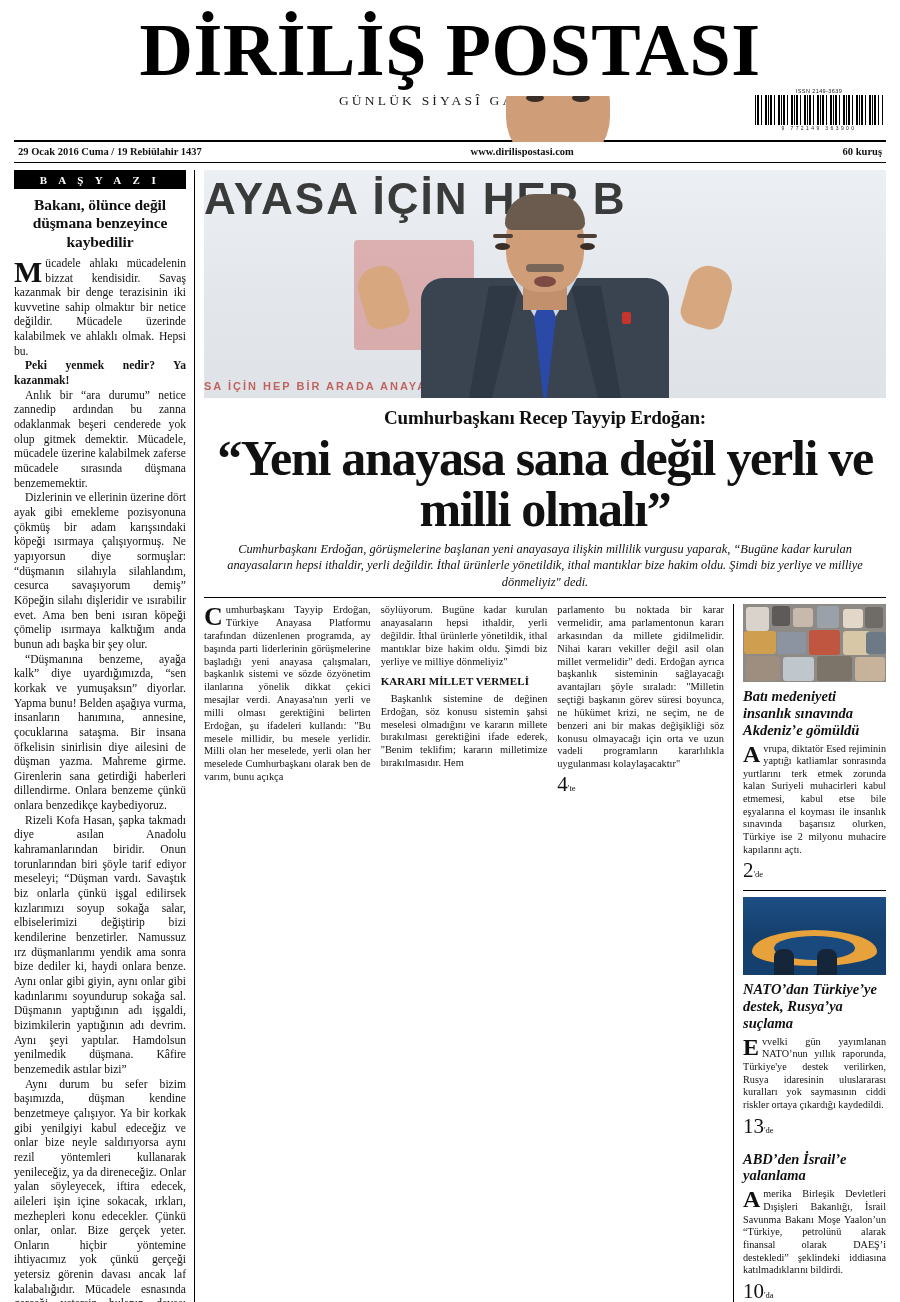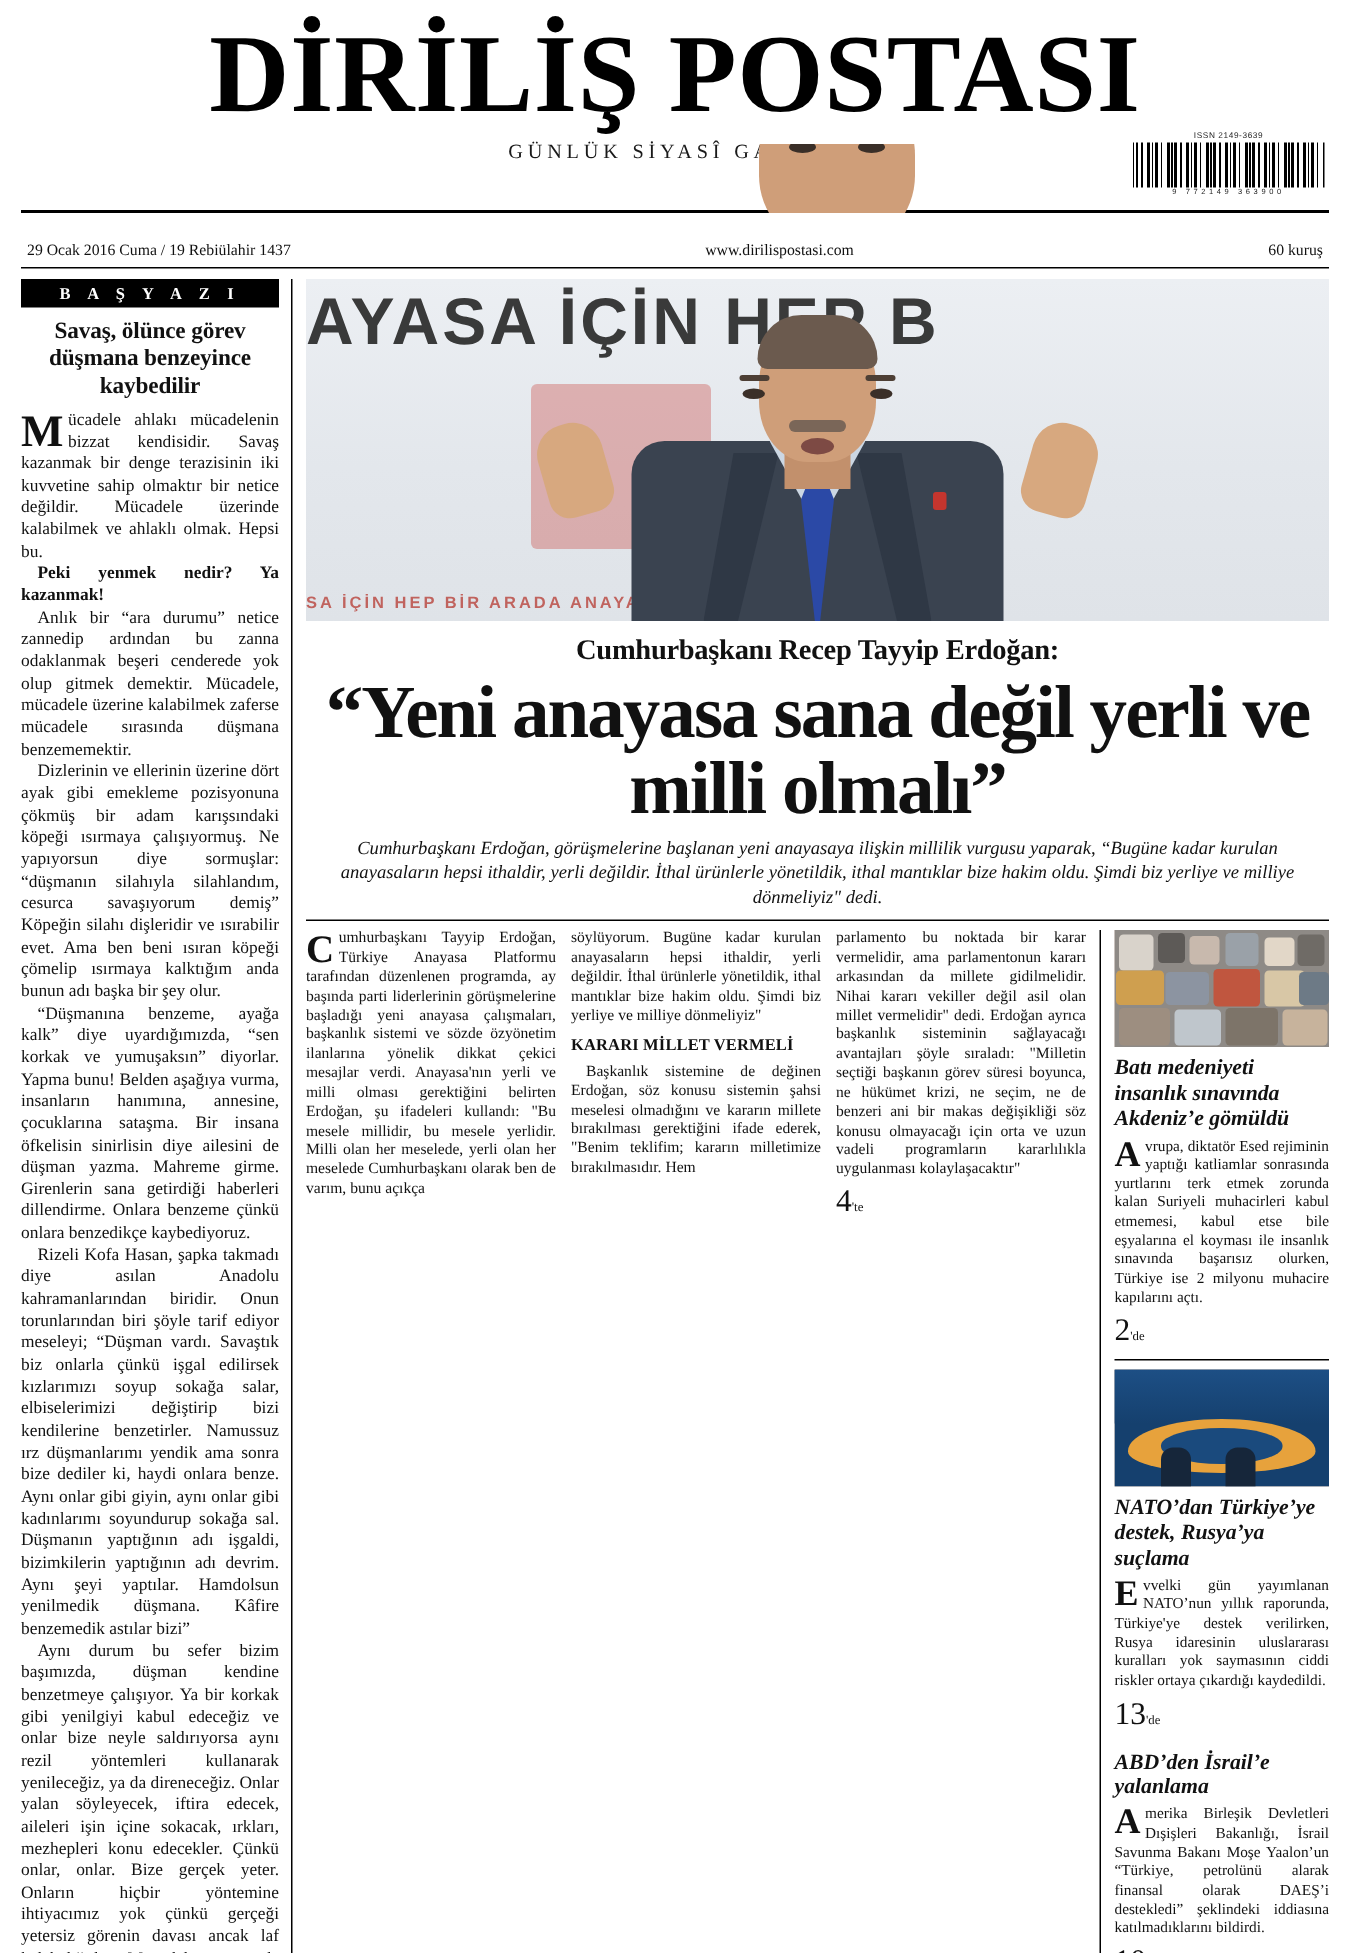--- a/index.html
+++ b/index.html
@@ -46,22 +46,22 @@
   
   .peek{
     position:absolute;left:480px;top:96px;width:130px;height:46px;overflow:hidden;z-index:5;
   }
 
   
   .rule-thick{border-top:2.5px solid #000;}
   .rule-thin{border-top:1px solid #000;}
   .dateline{
     display:flex;justify-content:space-between;align-items:center;
-    font-size:10.5px;padding:20px 4px 5px;color:#111;
-    position:relative;z-index:6;background:#fff;
+    font-size:10.5px;padding:4px 4px 5px;color:#111;
+    position:relative;z-index:6;background:#fff;font-weight:bold;
   }
   .dateline .mid{font-size:10.5px;}
 
   
   .grid{display:flex;gap:0;margin-top:7px;}
   .col-left{width:181px;flex:0 0 181px;padding-right:8px;box-sizing:border-box;border-right:1px solid #000;}
   .col-main{flex:1 1 auto;padding-left:9px;box-sizing:border-box;}
 
   
   .basyazi-bar{
@@ -204,21 +204,21 @@
     <span>29 Ocak 2016 Cuma / 19 Rebiülahir 1437</span>
     <span class="mid">www.dirilispostasi.com</span>
     <span>60 kuruş</span>
   </div>
   <div class="rule-thin"></div>
 
   <div class="grid">
 
     <div class="col-left">
       <div class="basyazi-bar">B A Ş Y A Z I</div>
-      <div class="edit-title">Savaş, ölünce görev düşmana benzeyince kaybedilir</div>
+      <div class="edit-title">Bakanı, ölünce değil düşmana benzeyince kaybedilir</div>
       <div class="edit-body">
         <p class="first"><span class="dropcap">M</span><span>ücadele ahlakı mücadelenin bizzat kendisidir. Savaş kazanmak bir denge terazisinin iki kuvvetine sahip olmaktır bir netice değildir. Mücadele üzerinde kalabilmek ve ahlaklı olmak. Hepsi bu.</span></p>
         <p><b>Peki yenmek nedir? Ya kazanmak!</b></p>
         <p>Anlık bir “ara durumu” netice zannedip ardından bu zanna odaklanmak beşeri cenderede yok olup gitmek demektir. Mücadele, mücadele üzerine kalabilmek zaferse mücadele sırasında düşmana benzememektir.</p>
         <p>Dizlerinin ve ellerinin üzerine dört ayak gibi emekleme pozisyonuna çökmüş bir adam karışsındaki köpeği ısırmaya çalışıyormuş. Ne yapıyorsun diye sormuşlar: “düşmanın silahıyla silahlandım, cesurca savaşıyorum demiş” Köpeğin silahı dişleridir ve ısırabilir evet. Ama ben beni ısıran köpeği çömelip ısırmaya kalktığım anda bunun adı başka bir şey olur.</p>
         <p>“Düşmanına benzeme, ayağa kalk” diye uyardığımızda, “sen korkak ve yumuşaksın” diyorlar. Yapma bunu! Belden aşağıya vurma, insanların hanımına, annesine, çocuklarına sataşma. Bir insana öfkelisin sinirlisin diye ailesini de düşman yazma. Mahreme girme. Girenlerin sana getirdiği haberleri dillendirme. Onlara benzeme çünkü onlara benzedikçe kaybediyoruz.</p>
         <p>Rizeli Kofa Hasan, şapka takmadı diye asılan Anadolu kahramanlarından biridir. Onun torunlarından biri şöyle tarif ediyor meseleyi; “Düşman vardı. Savaştık biz onlarla çünkü işgal edilirsek kızlarımızı soyup sokağa salar, elbiselerimizi değiştirip bizi kendilerine benzetirler. Namussuz ırz düşmanlarımı yendik ama sonra bize dediler ki, haydi onlara benze. Aynı onlar gibi giyin, aynı onlar gibi kadınlarımı soyundurup sokağa sal. Düşmanın yaptığının adı işgaldi, bizimkilerin yaptığının adı devrim. Aynı şeyi yaptılar. Hamdolsun yenilmedik düşmana. Kâfire benzemedik astılar bizi”</p>
         <p>Aynı durum bu sefer bizim başımızda, düşman kendine benzetmeye çalışıyor. Ya bir korkak gibi yenilgiyi kabul edeceğiz ve onlar bize neyle saldırıyorsa aynı rezil yöntemleri kullanarak yenileceğiz, ya da direneceğiz. Onlar yalan söyleyecek, iftira edecek, aileleri işin içine sokacak, ırkları, mezhepleri konu edecekler. Çünkü onlar, onlar. Bize gerçek yeter. Onların hiçbir yöntemine ihtiyacımız yok çünkü gerçeği yetersiz görenin davası ancak laf kalabalığıdır. Mücadele esnasında gerçeği yetersiz bulanın davası gerçek değildir.</p>
       </div>
 

